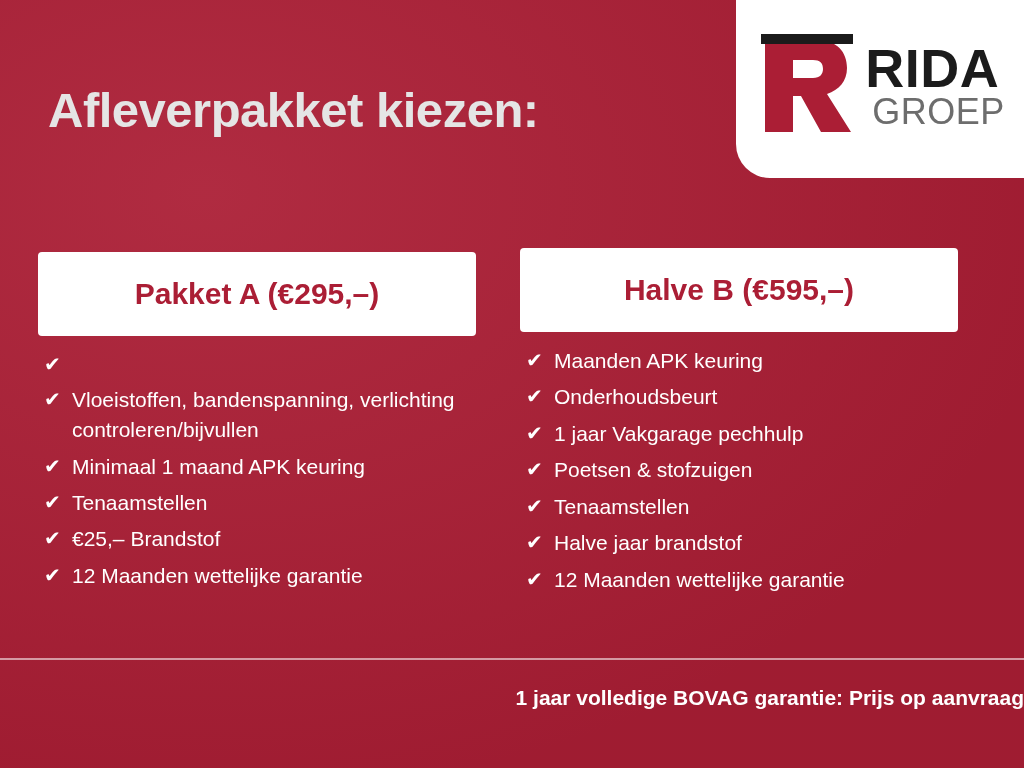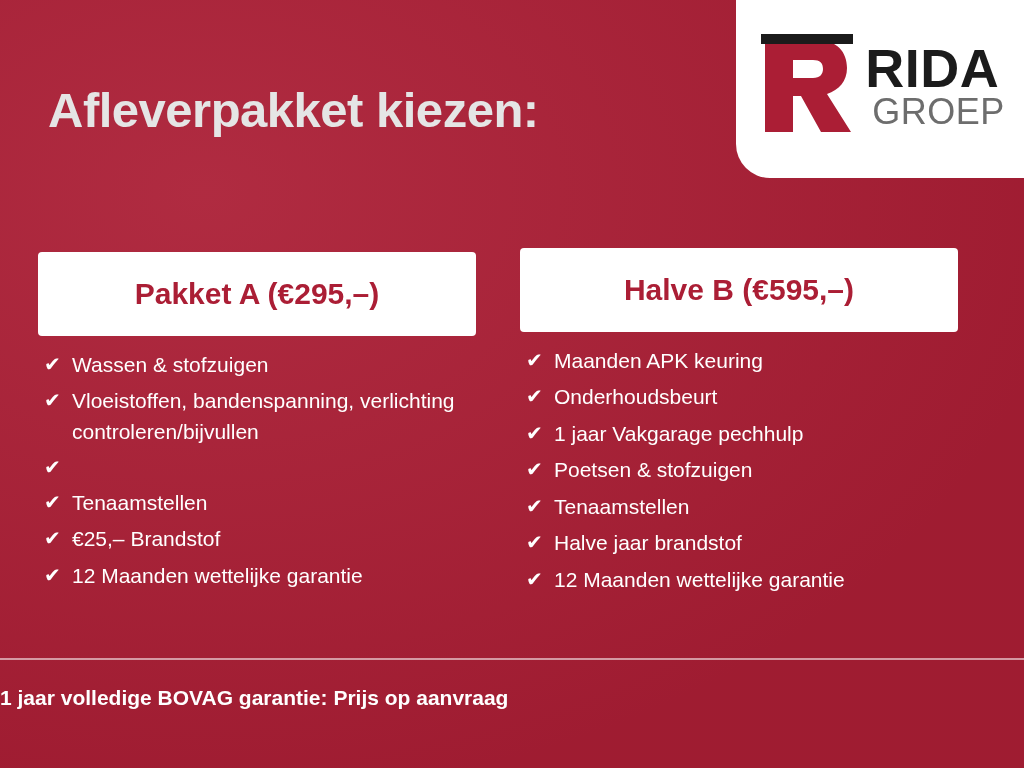--- a/index.html
+++ b/index.html
@@ -142,21 +142,21 @@
     right: 0;
     bottom: 108px;
     height: 2px;
     background: rgba(255,255,255,0.55);
   }
   .footer-text {
     position: absolute;
     left: 0;
     right: 0;
     bottom: 58px;
-    text-align: left;
+    text-align: right;
     font-size: 21px;
     font-weight: bold;
     color: #ffffff;
   }
 </style>
 </head>
 <body>
 
 <div class="slide">
 
@@ -177,28 +177,28 @@
 
   <div class="columns">
 
     <div class="column">
       <div class="pkg-header">
         <span>Pakket A (€295,–)</span>
       </div>
       <ul class="features">
         <li>
           <span class="check">✔</span>
-          <span class="feat-text">Wassen &amp; stofzuigen</span>
         </li>
         <li>
           <span class="check">✔</span>
           <span class="feat-text">Vloeistoffen, bandenspanning, verlichting controleren/bijvullen</span>
         </li>
         <li>
           <span class="check">✔</span>
+          <span class="feat-text">Minimaal 1 maand APK keuring</span>
         </li>
         <li>
           <span class="check">✔</span>
           <span class="feat-text">Tenaamstellen</span>
         </li>
         <li>
           <span class="check">✔</span>
           <span class="feat-text">€25,– Brandstof</span>
         </li>
         <li>

